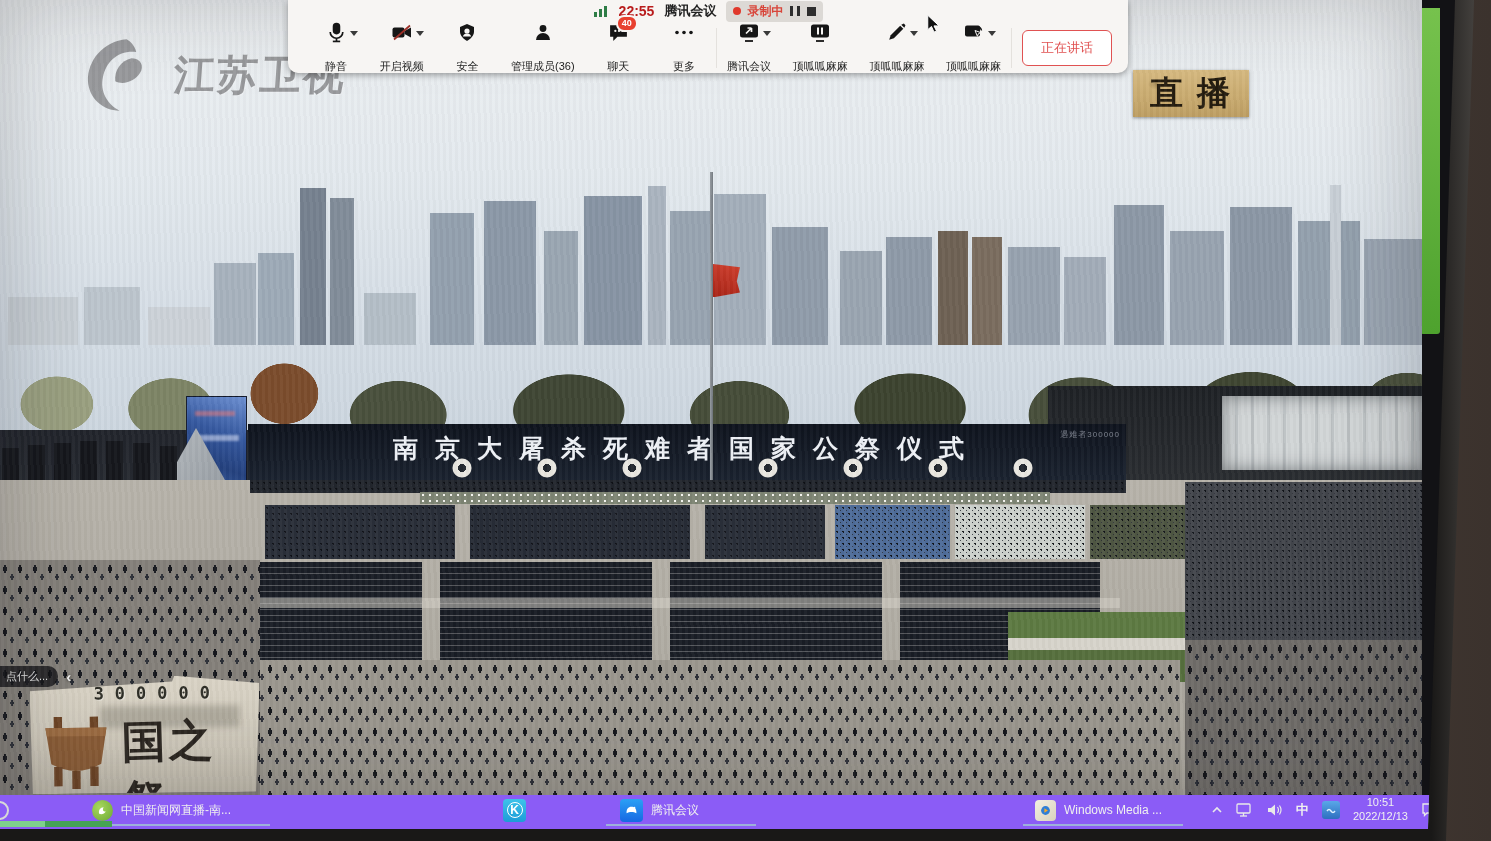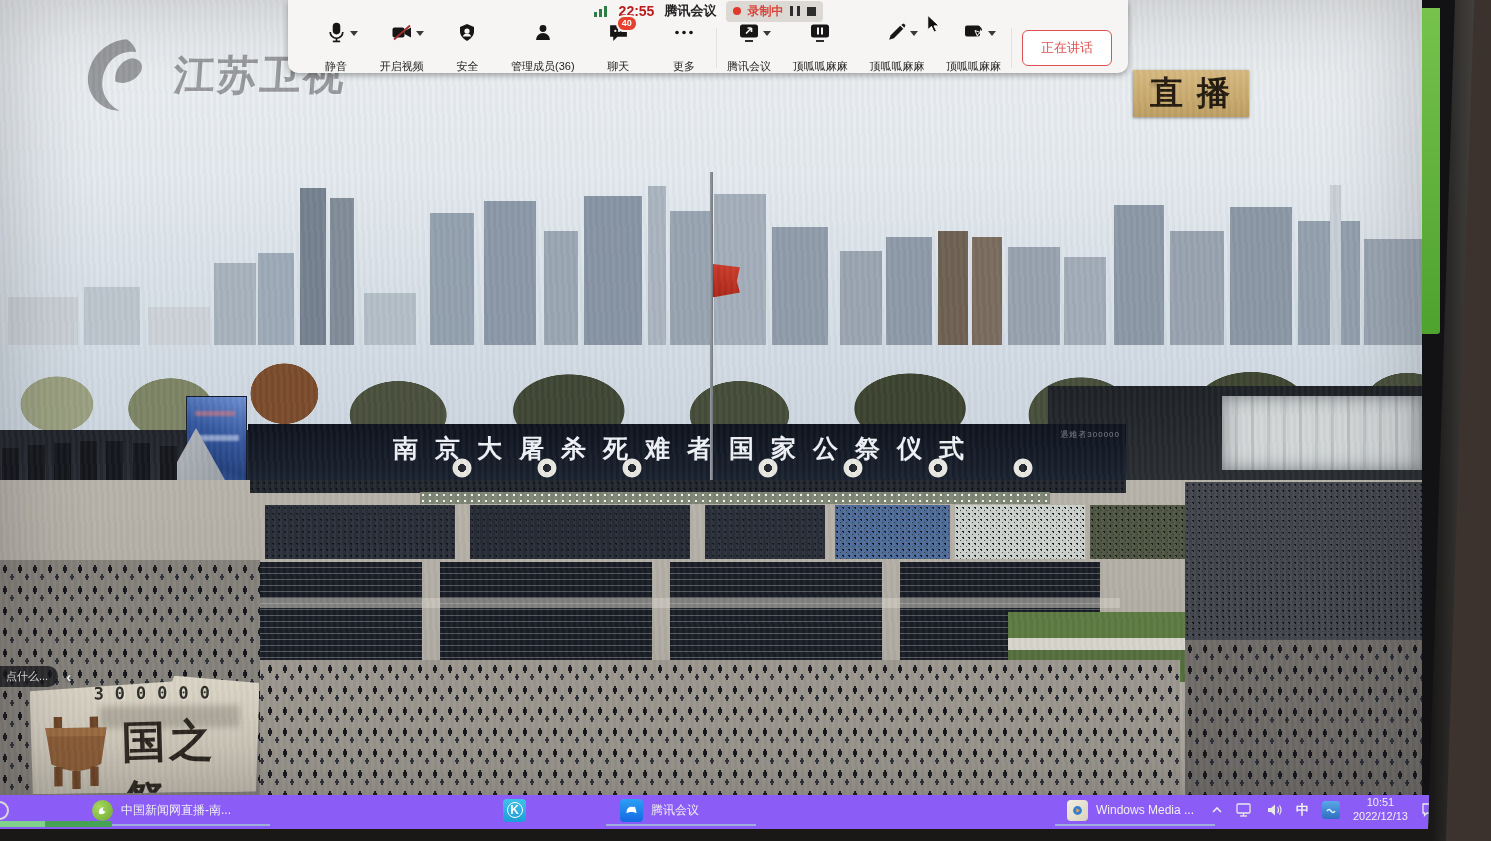--- a/index.html
+++ b/index.html
@@ -470,21 +470,21 @@
         <span class="appico" style="width:23px;height:23px;background:linear-gradient(180deg,#2ba0f5,#1668e3);">
           <svg width="13" height="13" viewBox="0 0 12 12">
               <path d="M1.5 8.5 C1 5 3 2.5 6 2.5 C9 2.5 11 5 10.5 8.5 C8 7 4 7 1.5 8.5 Z" fill="#fff"></path>
               <circle cx="8.6" cy="3.6" r="1" fill="#fff"></circle>
             </svg>
         </span>
         <span>腾讯会议</span>
         <span class="tb-underline" style="left:-14px;width:150px;"></span>
       </div>
 
-      <div class="tb-item" style="left:1035px;margin-left:32px;">
+      <div class="tb-item" style="left:1035px;">
         <span class="appico" style="width:21px;height:21px;background:linear-gradient(135deg,#f3efe2,#d8d2bd);">
           <svg width="11" height="11" viewBox="0 0 10 10">
               <circle cx="5" cy="5" r="4" fill="#2f7fd6"></circle>
               <path d="M4 3 L7.2 5 L4 7 Z" fill="#f7a927"></path>
             </svg>
         </span>
         <span>Windows Media ...</span>
         <span class="tb-underline" style="left:-12px;width:160px;"></span>
       </div>
 

